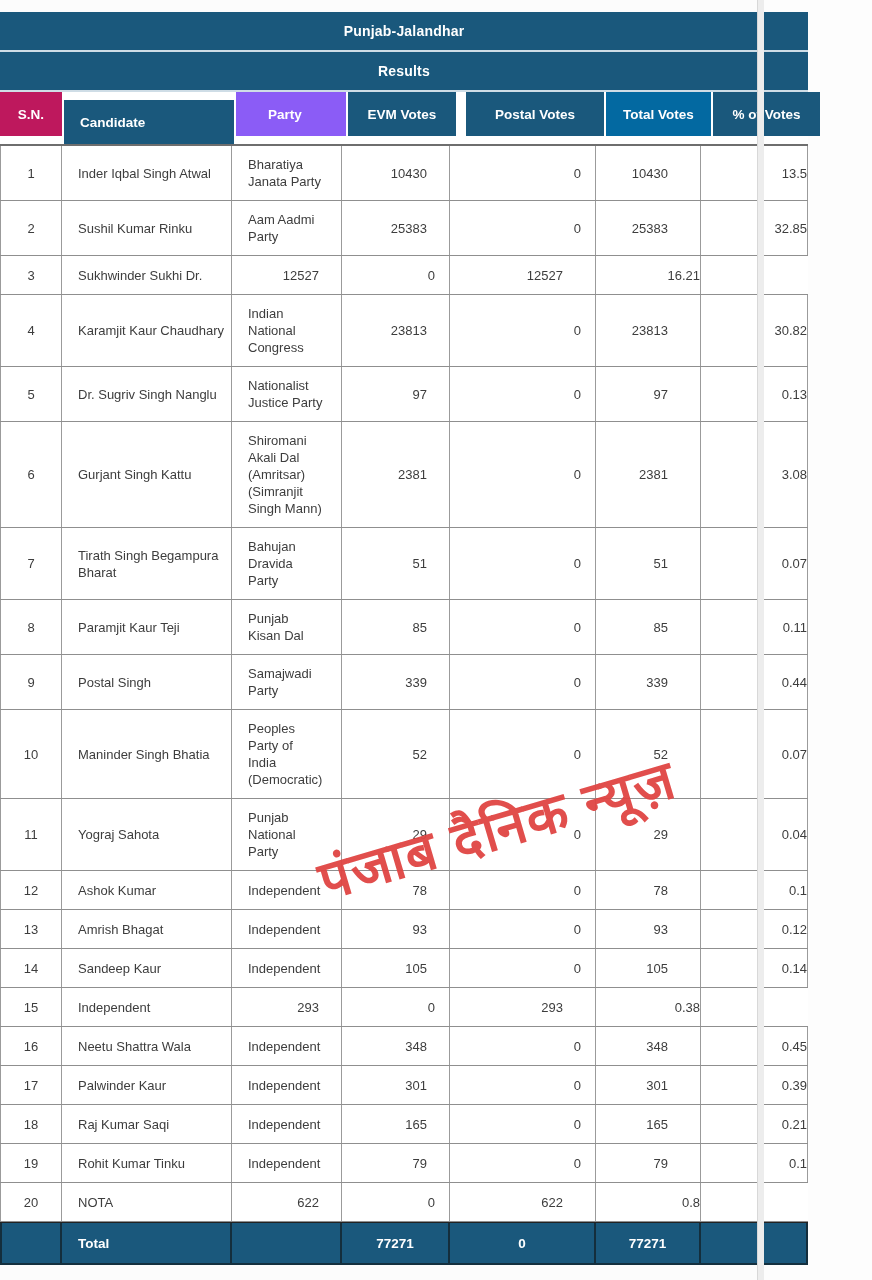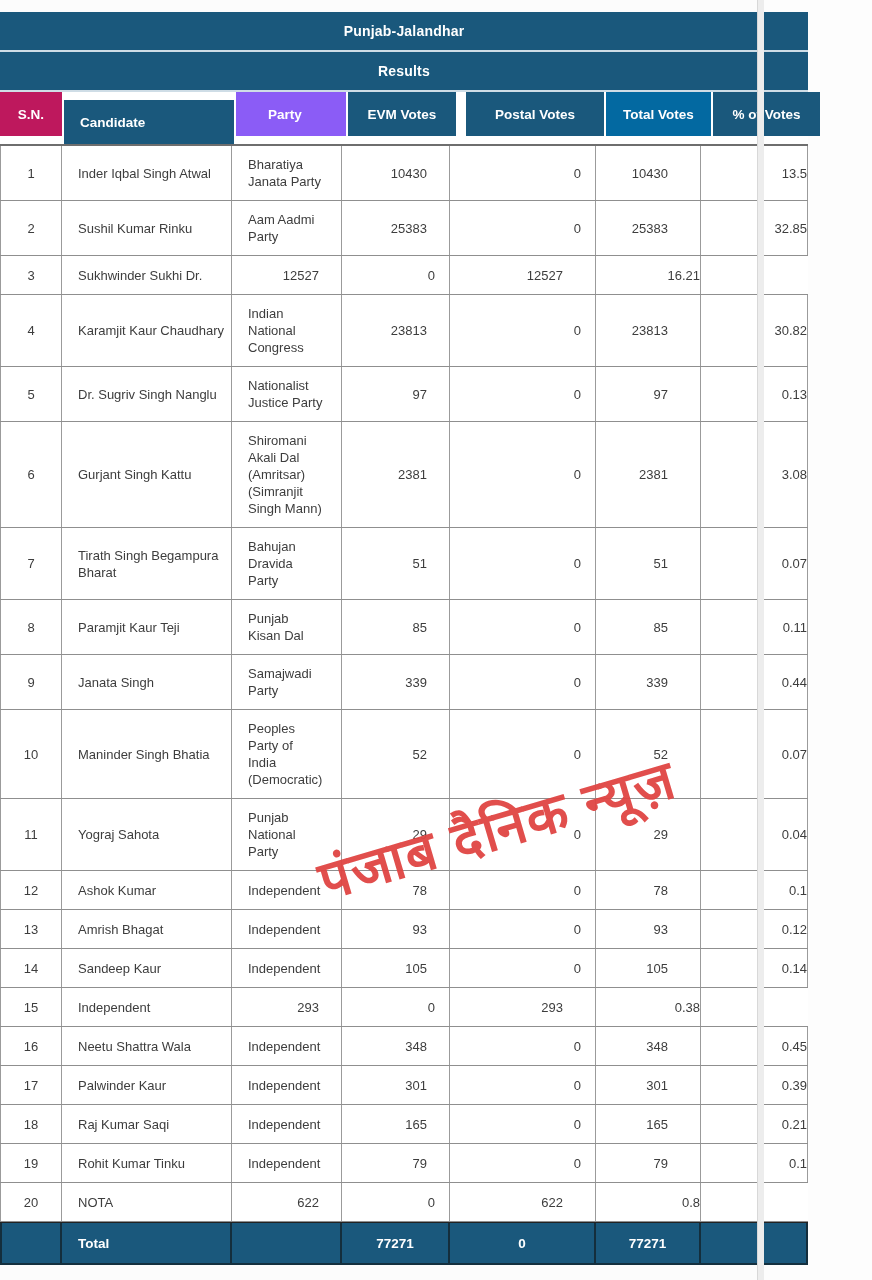--- a/index.html
+++ b/index.html
@@ -177,21 +177,21 @@
     <div class="c cand">Paramjit Kaur Teji</div>
     <div class="c party">Punjab Kisan Dal</div>
     <div class="c num evm">85</div>
     <div class="c num postal">0</div>
     <div class="c num total">85</div>
     <div class="c num pct">0.11</div>
   </div>
 
   <div class="trow">
     <div class="c sn">9</div>
-    <div class="c cand">Janata Singh</div>
+    <div class="c cand">Postal Singh</div>
     <div class="c party">Samajwadi Party</div>
     <div class="c num evm">339</div>
     <div class="c num postal">0</div>
     <div class="c num total">339</div>
     <div class="c num pct">0.44</div>
   </div>
 
   <div class="trow">
     <div class="c sn">10</div>
     <div class="c cand">Maninder Singh Bhatia</div>

